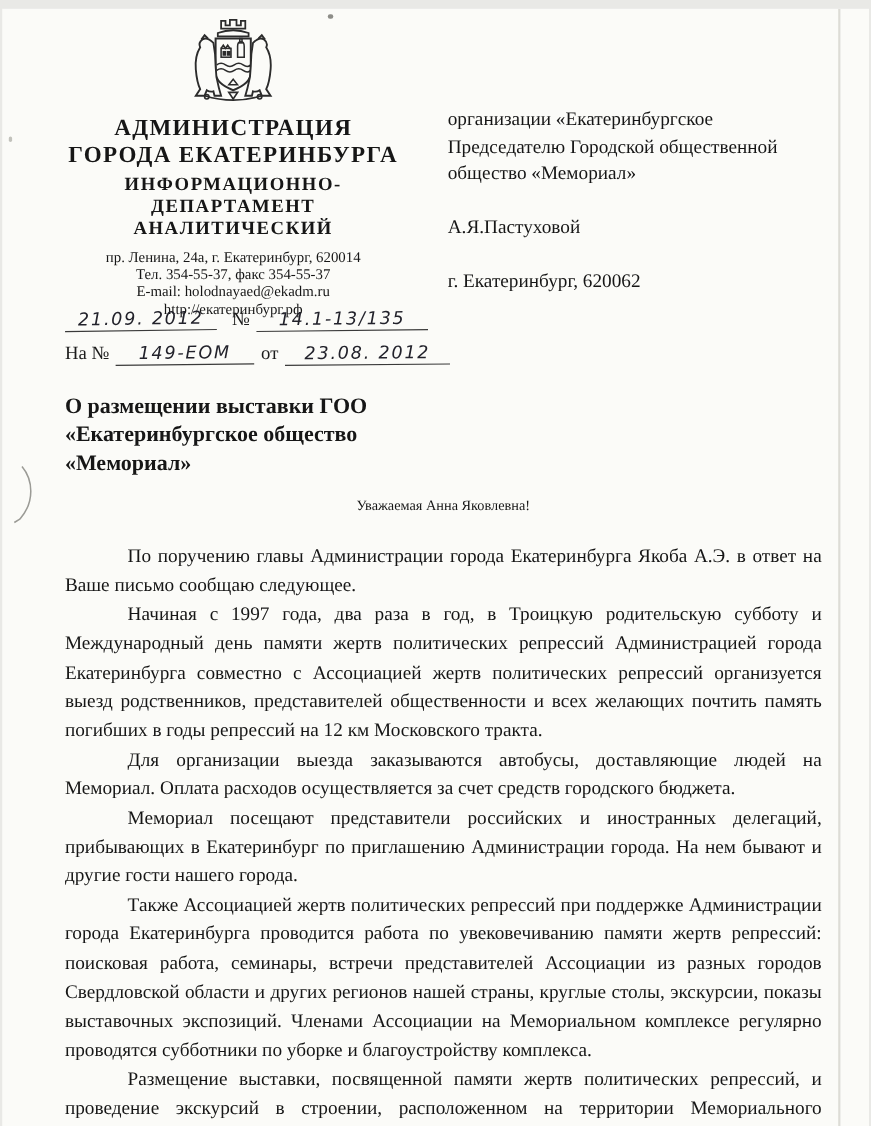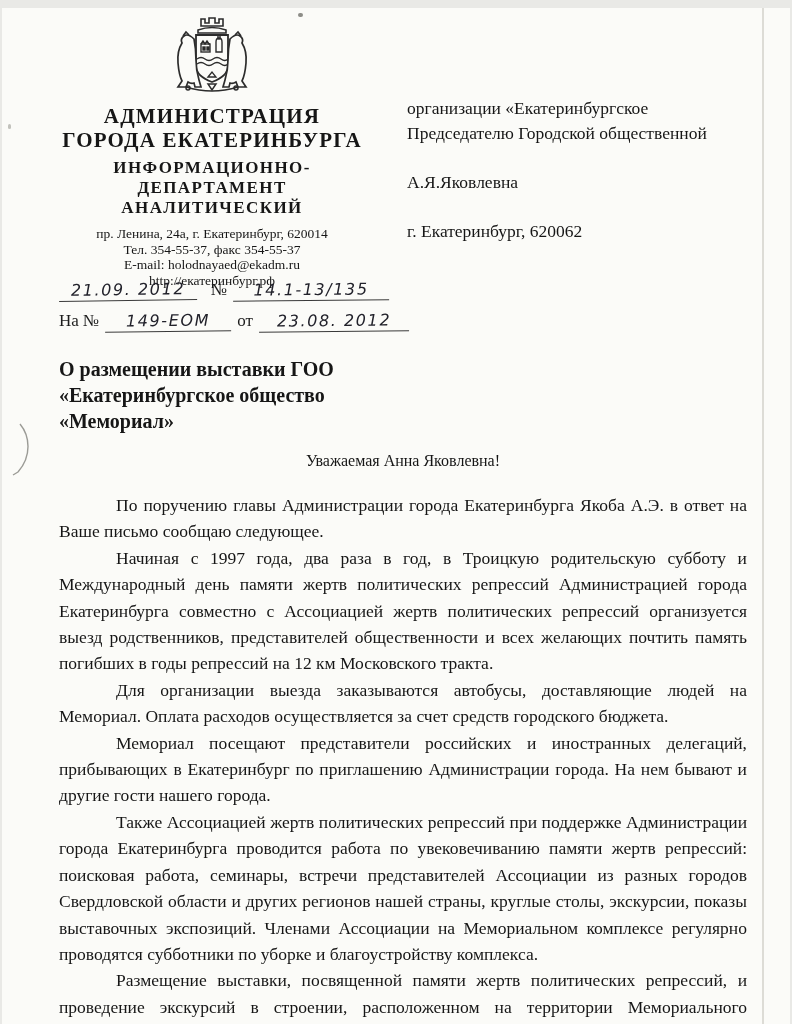--- a/index.html
+++ b/index.html
@@ -51,21 +51,21 @@
   }
   .plabel{font-size:17px;color:#1c1c1c;padding:0 6px;white-space:nowrap;}
   
   .subject{
     position:absolute;left:57px;top:348px;width:330px;
     font-weight:bold;font-size:20px;line-height:26px;
   }
   
   .salutation{
     position:absolute;left:57px;top:444px;width:688px;
-    text-align:center;font-size:16px;
+    text-align:center;font-size:13px;
   }
   
   .body-text{
     position:absolute;left:57px;top:484px;width:688px;
     font-size:17.5px;line-height:26.4px;text-align:justify;
   }
   .body-text p{margin:0;text-indent:57px;}
   
   .edge-line{
     position:absolute;top:0;bottom:0;left:760px;width:2px;
@@ -136,22 +136,23 @@
       <div class="addr-line">пр. Ленина, 24а, г. Екатеринбург, 620014</div>
       <div class="addr-line">Тел. 354-55-37, факс 354-55-37</div>
       <div class="addr-line">E-mail: holodnayaed@ekadm.ru</div>
       <div class="addr-line">http://екатеринбург.рф</div>
     </div>
   </div>
 
   <div class="recipient">
     <div>организации «Екатеринбургское</div>
     <div>Председателю Городской общественной</div>
+    <div>общество «Мемориал»</div>
     <div class="gap"></div>
-    <div>А.Я.Яковлевна</div>
+    <div>А.Я.Пастуховой</div>
     <div class="gap"></div>
     <div>г. Екатеринбург, 620062</div>
   </div>
 
   <div class="refblock">
     <div class="refrow">
       <span class="hw uline" style="min-width:130px;transform:rotate(-0.8deg);">21.09. 2012</span>
       <span class="plabel" style="padding-left:14px;">№</span>
       <span class="hw uline" style="min-width:148px;transform:rotate(-0.6deg);">14.1-13/135</span>
     </div>

